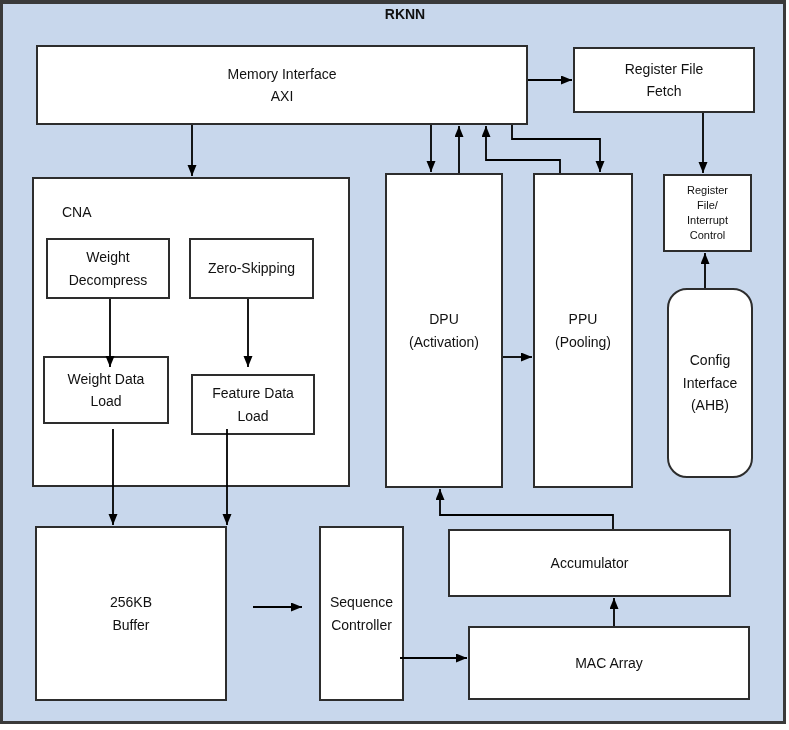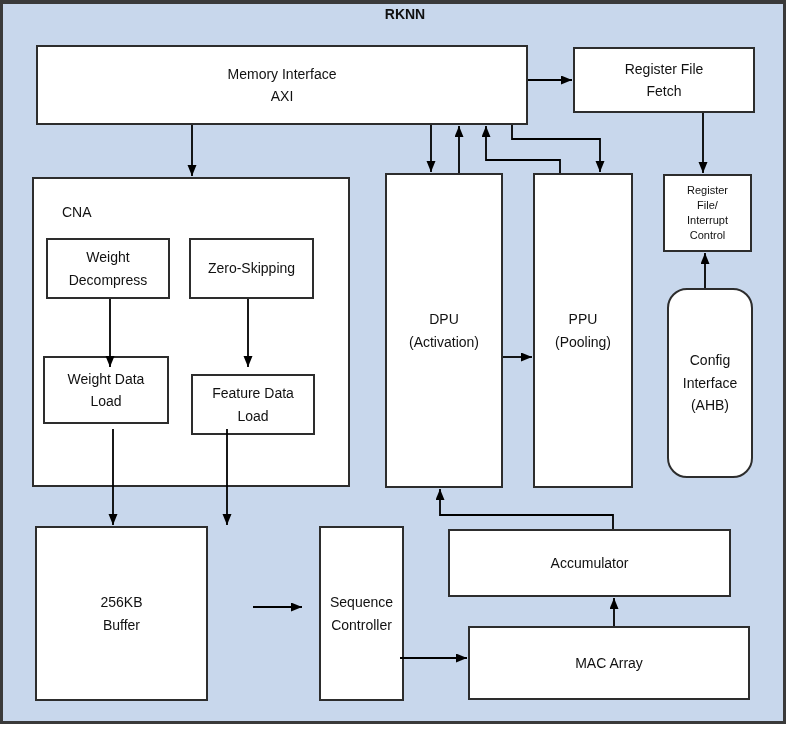--- a/index.html
+++ b/index.html
@@ -95,21 +95,21 @@
 Interrupt
 Control</span>
   </div>
 
   <div class="block" style="left:667px; top:288px; width:86px; height:190px;border-radius:20px;">
     <span class="lbl">Config
 Interface
 (AHB)</span>
   </div>
 
-  <div class="block" style="left:35px; top:526px; width:173px; height:175px;">
+  <div class="block" style="left:35px; top:526px; width:192px; height:175px;">
     <span class="lbl">256KB
 Buffer</span>
   </div>
 
   <div class="block" style="left:319px; top:526px; width:85px; height:175px;">
     <span class="lbl">Sequence
 Controller</span>
   </div>
 
   <div class="block" style="left:448px; top:529px; width:283px; height:68px;">

